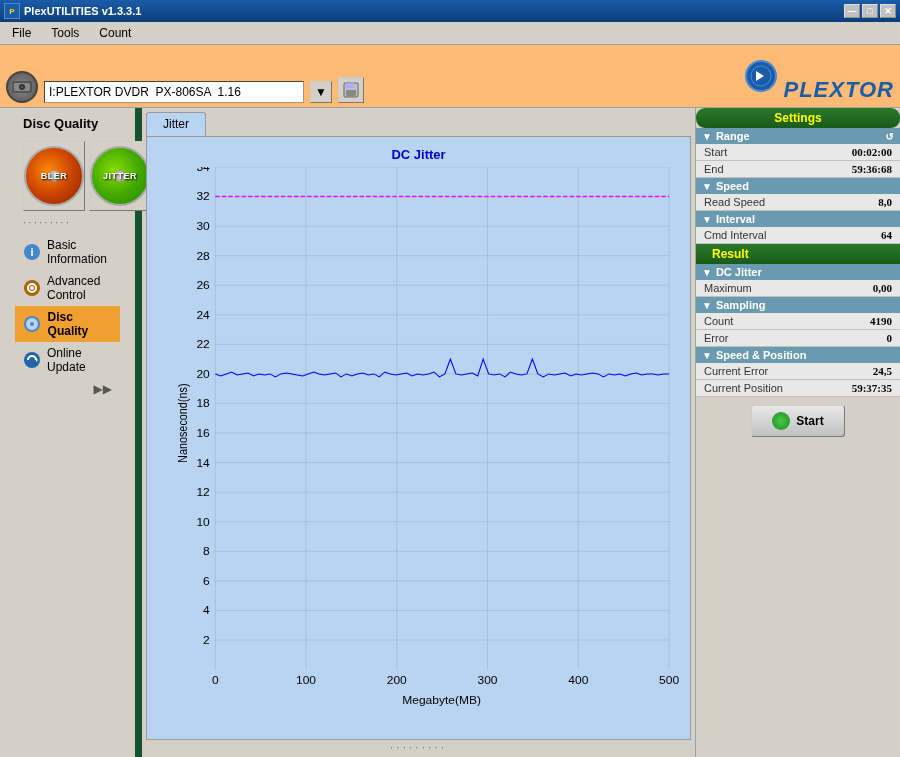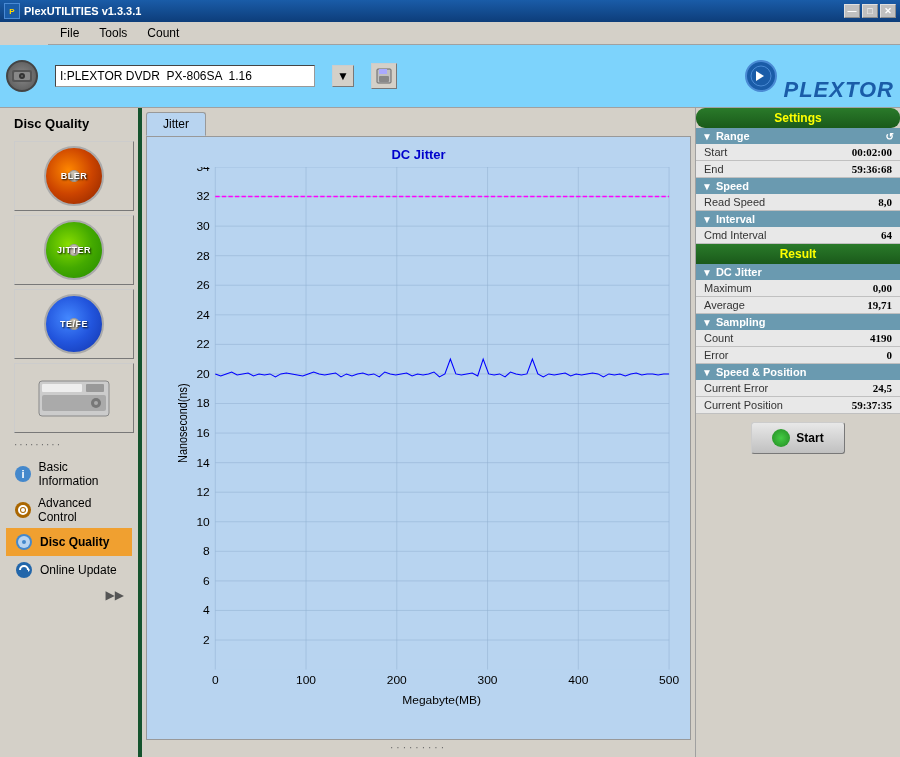--- a/index.html
+++ b/index.html
@@ -25,32 +25,31 @@
     }
     .titlebar-icon { width: 16px; height: 16px; background: #1a5ca8; border: 1px solid #4a8ad4; display: flex; align-items: center; justify-content: center; font-size: 8px; color: gold; }
 
     
     .menubar {
       background: #d4d0c8;
       border-bottom: 1px solid #a0a0a0;
       padding: 2px 4px;
       display: flex;
       gap: 4px;
-      margin-left: 48px;
     }
     .menu-item { padding: 2px 8px; cursor: pointer; font-size: 12px; }
 
     
     .toolbar {
-      background: #7dd3fc;
+      background: #fdba74;
       border-bottom: 1px solid #a0a0a0;
       padding: 4px 6px;
       display: flex;
-      align-items: center;
-      gap: 17px;
+      align-items: flex-end;
+      gap: 6px;
     }
     .drive-icon { width: 32px; height: 32px; background: radial-gradient(circle, #888, #555); border-radius: 50%; border: 2px solid #444; display: flex; align-items: center; justify-content: center; color: silver; font-size: 10px; }
     .drive-select {
       flex: 1; max-width: 260px; height: 22px; border: 1px inset #999;
       background: white; font-size: 12px; padding: 0 4px;
     }
     .drive-dropdown { width: 22px; height: 22px; border: 1px outset #ccc; background: #d4d0c8; cursor: pointer; display: flex; align-items: center; justify-content: center; }
     .save-btn { width: 26px; height: 26px; border: 1px outset #ccc; background: #d4d0c8; cursor: pointer; display: flex; align-items: center; justify-content: center; }
     .plextor-logo { margin-left: auto; display: flex; align-items: center; gap: 6px; }
     .plextor-logo-icon { width: 32px; height: 32px; background: #1a5ca8; border-radius: 50%; border: 2px solid #4a8ad4; display: flex; align-items: center; justify-content: center; color: white; font-size: 10px; font-weight: bold; }
@@ -60,29 +59,29 @@
     .main-container {
       display: flex;
       height: calc(757px - 22px - 26px - 38px - 22px);
       background: #d4d0c8;
     }
 
     
     .sidebar {
       width: 142px;
       background: #d4d0c8;
-      border-right: 4px solid #14532d;
+      border-right: 7px solid #14532d;
       display: flex;
       flex-direction: column;
-      padding: 4px 6px;
+      padding: 4px 15px;
     }
     .sidebar-header {
       font-size: 13px; font-weight: bold; padding: 4px 8px 6px 8px; color: #000;
     }
-    .disc-icons { display: flex; flex-direction: column; gap: 4px; padding: 4px 8px; }
+    .disc-icons { display: flex; gap: 4px; padding: 4px 8px; align-items: center; }
     .disc-icon-btn {
       width: 120px; height: 70px; border: 1px outset #ccc; background: #d4d0c8;
       cursor: pointer; display: flex; align-items: center; justify-content: center;
       position: relative;
     }
     .disc-circle {
       width: 60px; height: 60px; border-radius: 50%;
       border: 2px solid #aaa;
       display: flex; align-items: center; justify-content: center;
       position: relative; overflow: hidden;
@@ -154,22 +153,22 @@
     .collapse-icon { font-size: 10px; }
     .panel-row {
       display: flex; justify-content: space-between;
       padding: 2px 8px; border-bottom: 1px solid #c0c0c0;
       background: #e8e8e8;
     }
     .panel-row-label { color: #333; }
     .panel-row-value { color: #000; font-weight: bold; font-family: Liberation Serif, serif; }
     .result-header {
       background: linear-gradient(to bottom, #2a7a2a, #1a5a1a);
-      color: #ffff00; font-weight: bold; text-align: center;
-      padding: 3px 8px; font-size: 12px;
+      color: #ffff00; font-weight: bold; text-align: left;
+      padding: 3px 16px; font-size: 12px;
     }
     .start-btn-container { padding: 8px; display: flex; justify-content: center; }
     .start-btn {
       padding: 6px 20px; border: 1px outset #ccc; background: linear-gradient(to bottom, #e8e8e8, #c0c0c0);
       cursor: pointer; font-size: 12px; font-weight: bold;
       display: flex; align-items: center; gap: 6px;
       border-radius: 3px;
     }
     .start-btn-icon { width: 18px; height: 18px; background: radial-gradient(circle, #44cc44, #228822); border-radius: 50%; }
 
@@ -438,24 +437,20 @@
     <div class="result-header">Result</div>
 
     <div class="panel-section-header">
       <span class="collapse-icon">▼</span>
       <span>DC Jitter</span>
     </div>
     <div class="panel-row">
       <span class="panel-row-label">Maximum</span>
       <span class="panel-row-value">0,00</span>
     </div>
-    <div class="panel-row">
-      <span class="panel-row-label">Average</span>
-      <span class="panel-row-value">19,71</span>
-    </div>
 
     <div class="panel-section-header">
       <span class="collapse-icon">▼</span>
       <span>Sampling</span>
     </div>
     <div class="panel-row">
       <span class="panel-row-label">Count</span>
       <span class="panel-row-value">4190</span>
     </div>
     <div class="panel-row">

